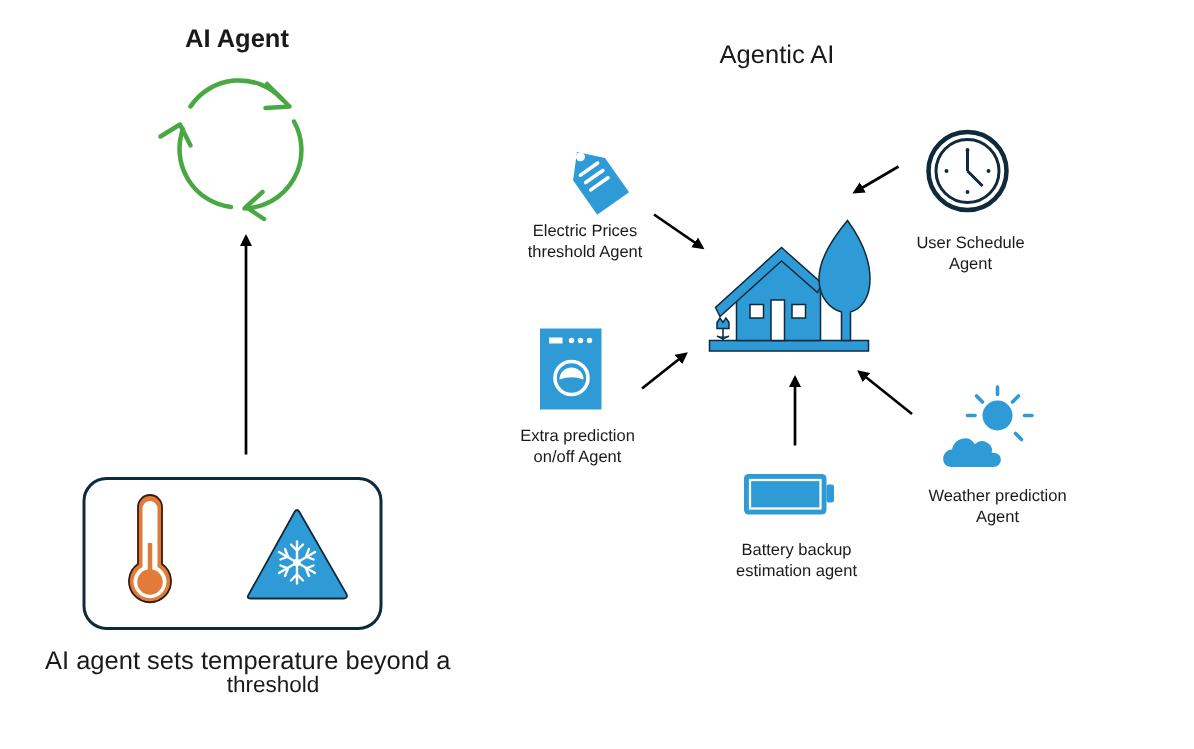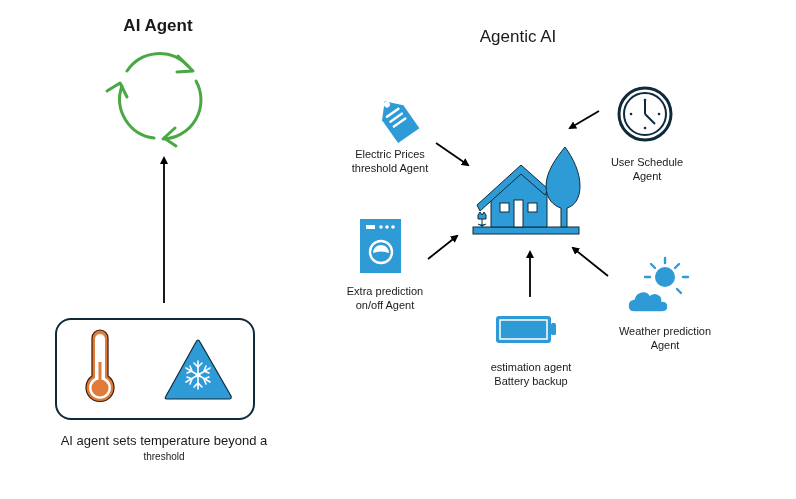--- a/index.html
+++ b/index.html
@@ -122,22 +122,22 @@
 
   <line x1="436" y1="143" x2="468" y2="165" stroke="#000" stroke-width="1.8" marker-end="url(#ah)"></line>
   <line x1="599" y1="111" x2="570" y2="128" stroke="#000" stroke-width="1.8" marker-end="url(#ah)"></line>
   <line x1="428" y1="259" x2="457" y2="236" stroke="#000" stroke-width="1.8" marker-end="url(#ah)"></line>
   <line x1="530" y1="297" x2="530" y2="252" stroke="#000" stroke-width="1.8" marker-end="url(#ah)"></line>
   <line x1="608" y1="276" x2="573" y2="248" stroke="#000" stroke-width="1.8" marker-end="url(#ah)"></line>
 </svg>
 
 <div class="frame-box"></div>
 
-<div class="abs label" style="left:30px; top:434px; width:268px; font-size:13px;">AI agent sets temperature beyond a</div>
-<div class="abs label" style="left:30px; top:450px; width:268px; font-size:10px;">threshold</div>
+<div class="abs label" style="left:30px; top:434px; width:268px; font-size:17px;">AI agent sets temperature beyond a</div>
+<div class="abs label" style="left:48px; top:450px; width:268px; font-size:15px;">threshold</div>
 
 <div class="abs title" style="left:468px; top:27px; width:100px;">Agentic AI</div>
 
 <div class="abs" style="left:330px; top:147px; width:120px;">
   <div class="label">Electric Prices</div>
   <div class="label">threshold Agent</div>
 </div>
 
 <div class="abs" style="left:592px; top:155px; width:110px;">
   <div class="label">User Schedule</div>
@@ -148,15 +148,15 @@
   <div class="label">Extra prediction</div>
   <div class="label">on/off Agent</div>
 </div>
 
 <div class="abs" style="left:600px; top:324px; width:130px;">
   <div class="label">Weather prediction</div>
   <div class="label">Agent</div>
 </div>
 
 <div class="abs" style="left:466px; top:360px; width:130px;">
+  <div class="label">Battery backup</div>
   <div class="label">estimation agent</div>
-  <div class="label">Battery backup</div>
 </div>
 
 </body></html>

